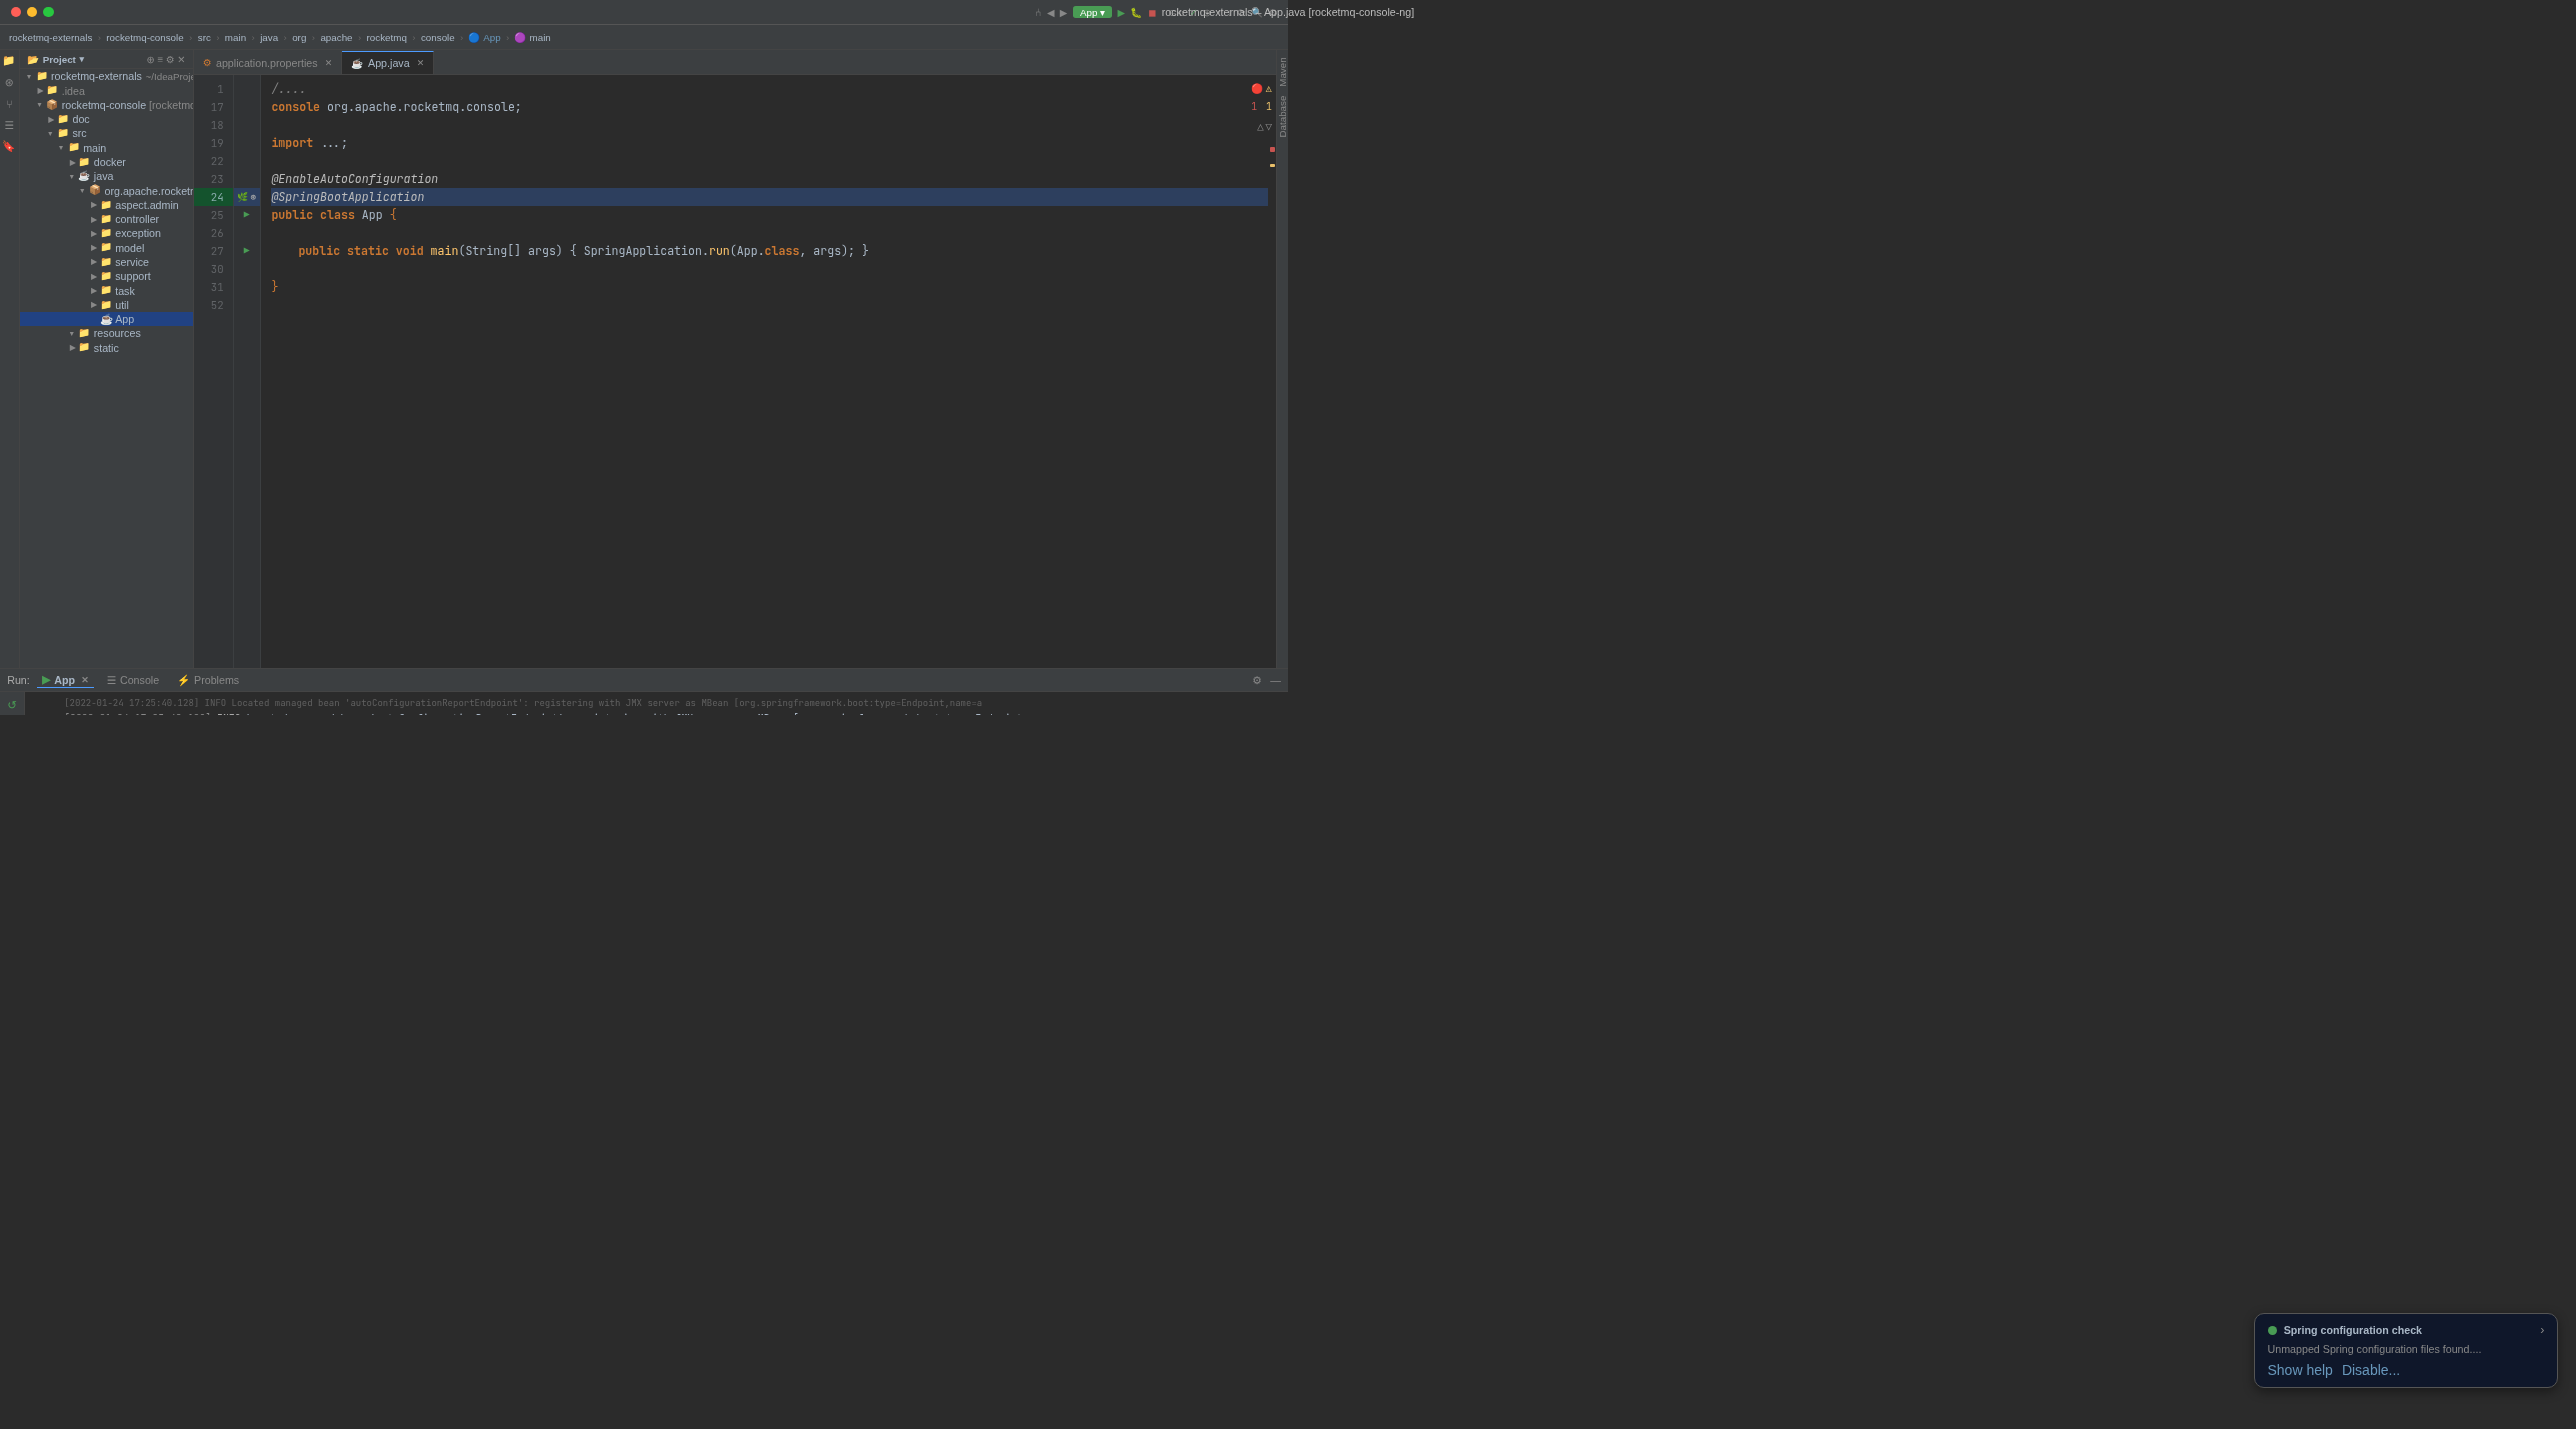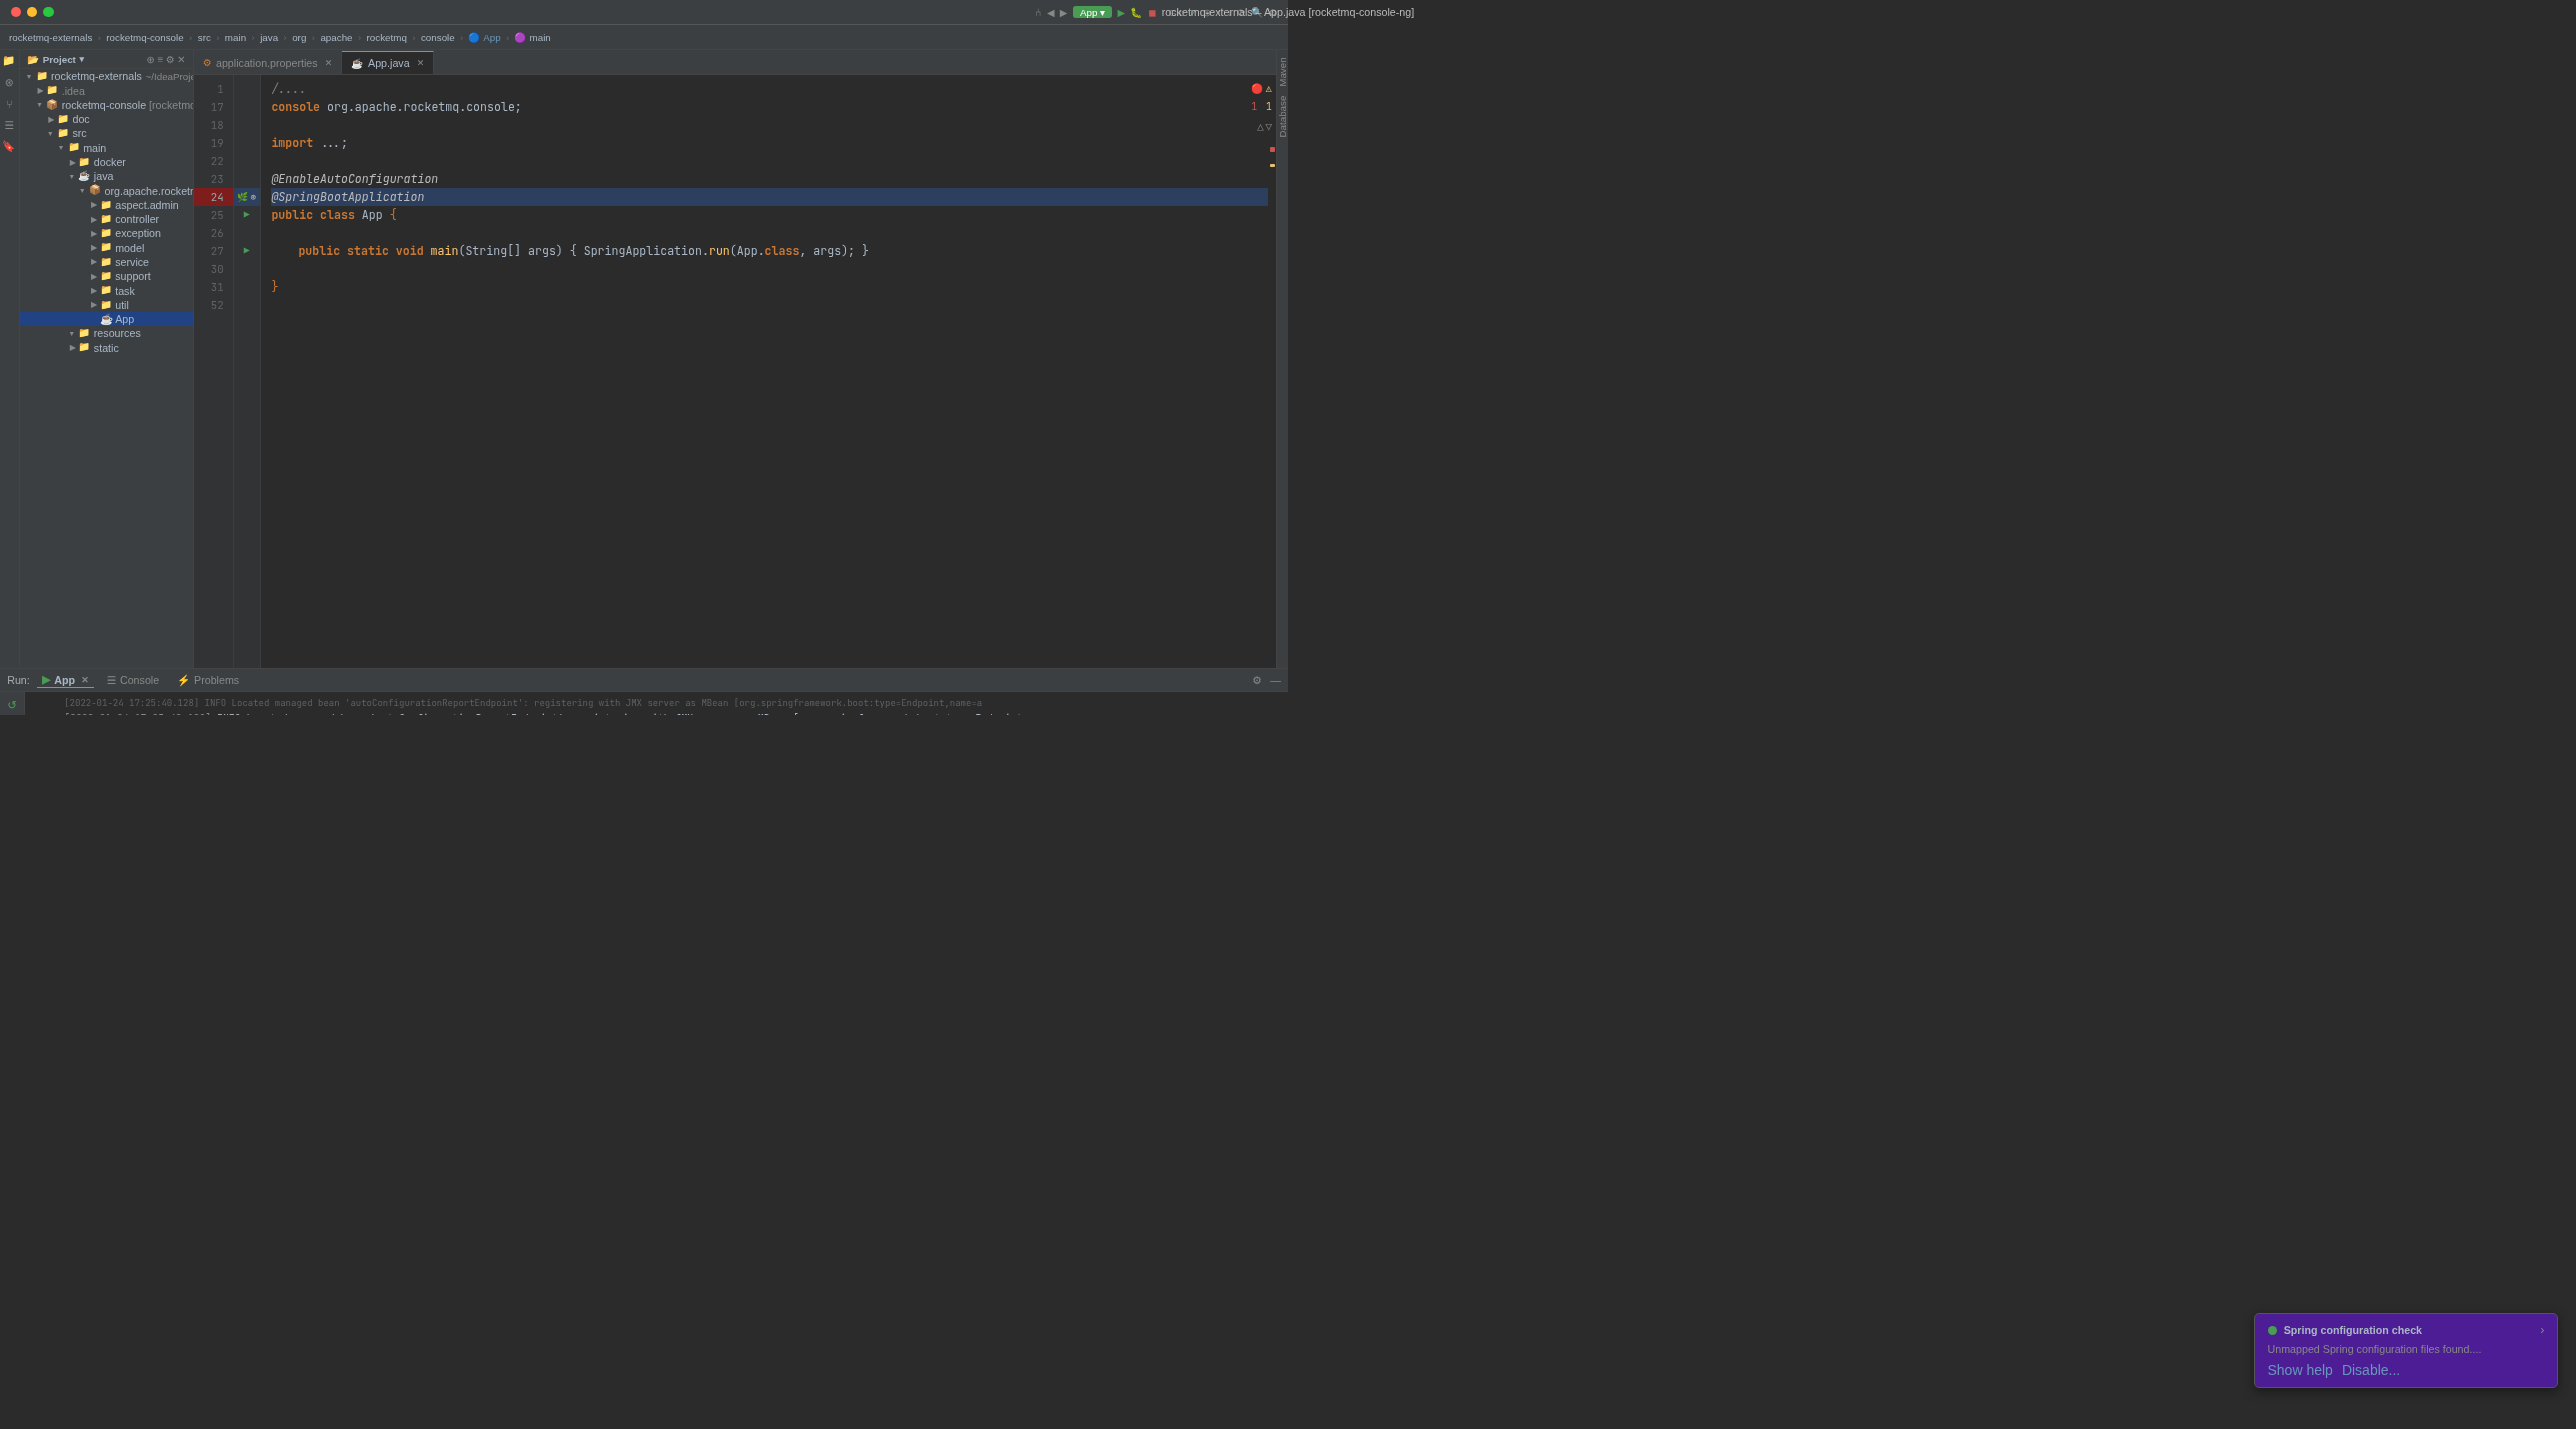--- a/index.html
+++ b/index.html
@@ -326,23 +326,23 @@
     .log-line { white-space: nowrap; overflow: hidden; text-overflow: ellipsis; margin-left: 32px; }
     .log-date { color: #888; }
     .log-info { color: #aaa; }
     .log-text { color: #a9b7c6; }
 
     
     #spring-notification {
       position: absolute;
       bottom: 41px;
       right: 18px;
-      background: #4c1d95;
+      background: #0f172a;
       border: 0.9px solid #555;
-      border-radius: 5px;
+      border-radius: 10px;
       padding: 9px 12.5px;
       width: 304px;
       box-shadow: 0 3.6px 10.7px rgba(0,0,0,0.4);
     }
     .notif-header {
       display: flex;
       align-items: center;
       gap: 7.2px;
       margin-bottom: 5.4px;
     }
@@ -719,21 +719,21 @@
 
     <div id="code-editor">
 
       <div id="line-numbers">
         <div class="line-num">1</div>
         <div class="line-num">17</div>
         <div class="line-num">18</div>
         <div class="line-num">19</div>
         <div class="line-num">22</div>
         <div class="line-num">23</div>
-        <div class="line-num" style="background:#7f1d1d; color:#8aa;">24</div>
+        <div class="line-num" style="background:#14532d; color:#8aa;">24</div>
         <div class="line-num">25</div>
         <div class="line-num">26</div>
         <div class="line-num">27</div>
         <div class="line-num">30</div>
         <div class="line-num">31</div>
         <div class="line-num">52</div>
       </div>
 
       <div class="gutter-icons">
         <div class="gutter-line"></div>

